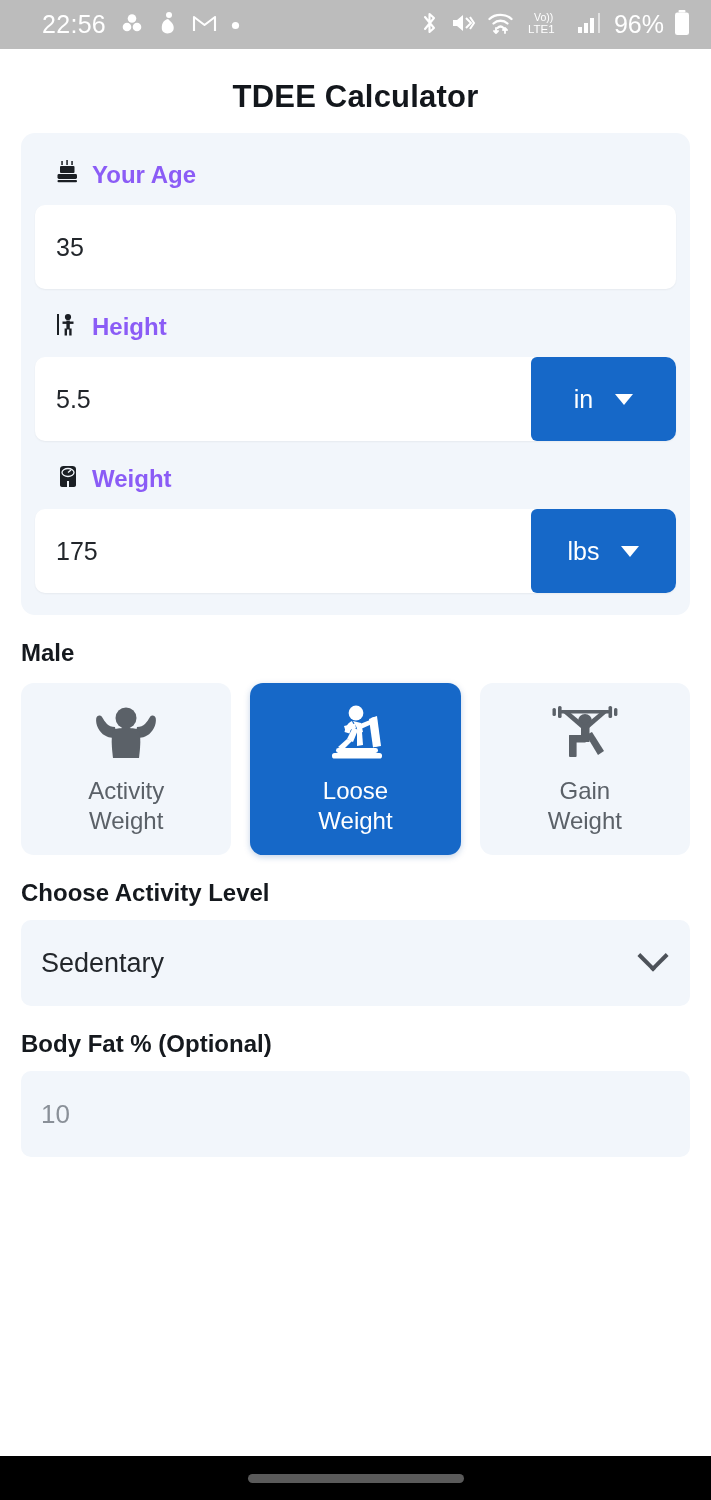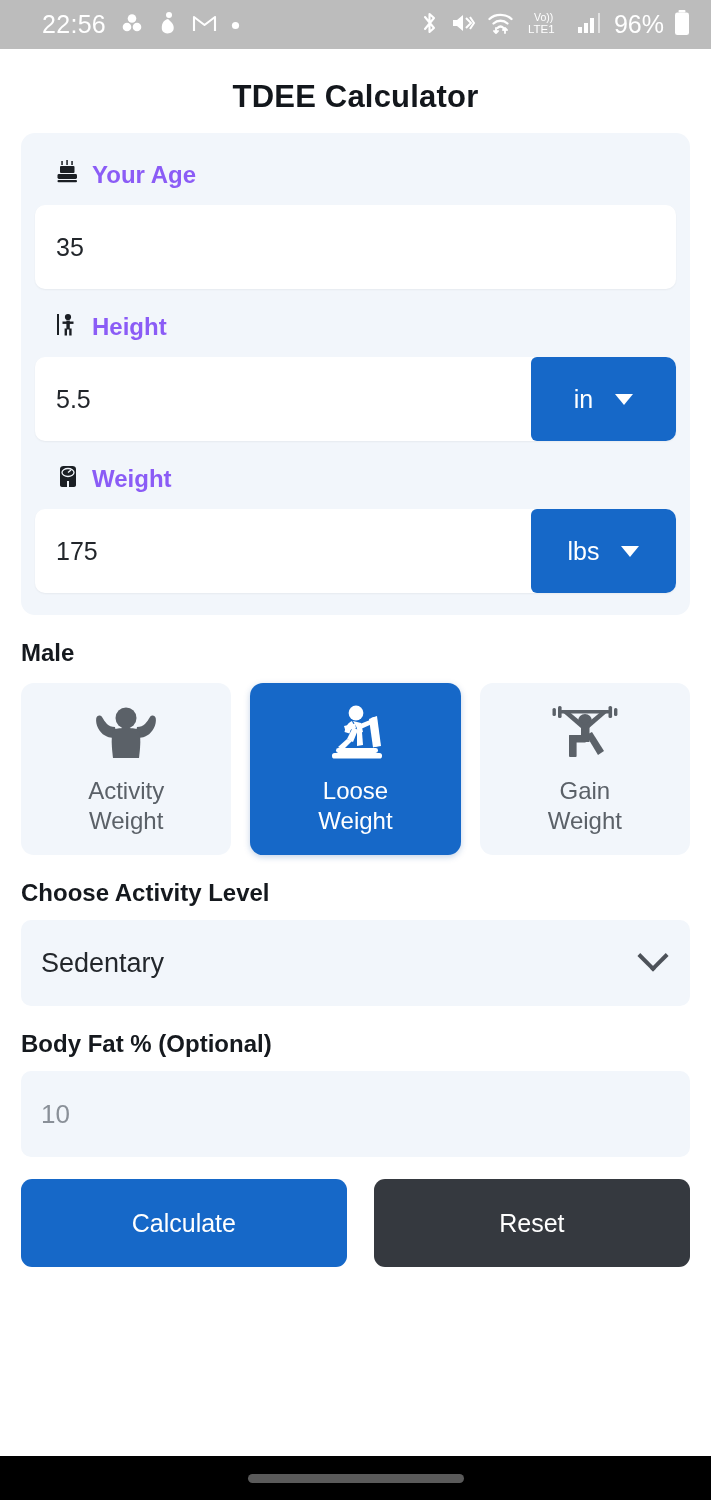--- a/index.html
+++ b/index.html
@@ -466,22 +466,18 @@
   <div class="select-box">
     <span class="select-value">Sedentary</span>
     <span class="chev"></span>
   </div>
 
   <div class="section-label">Body Fat % (Optional)</div>
   <div class="bodyfat-box">
     <input class="bodyfat-input" type="text" placeholder="10" style="">
   </div>
 
-  <div class="actions">
-    <button class="btn btn-primary">Calculate</button>
-    <button class="btn btn-dark">Reset</button>
-  </div>
 
   <div class="navbar">
     <div class="nav-pill"></div>
   </div>
 
 </div>
 
 </body></html>

